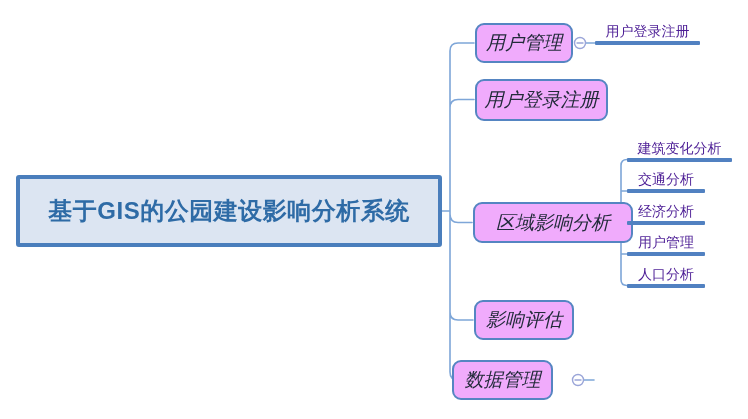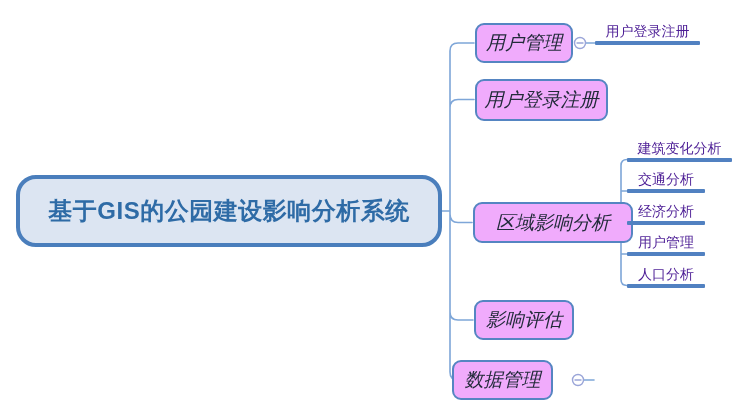--- a/index.html
+++ b/index.html
@@ -33,21 +33,21 @@
     stroke-width: 1.4;
     stroke-linecap: round;
   }
   .root-node {
     position: absolute;
     left: 16px; top: 175px;
     width: 426px; height: 72px;
     box-sizing: border-box;
     background: #dce5f2;
     border: 4px solid #4a7ebc;
-    border-radius: 20px;
+    border-radius: 3px;
     display: flex;
     align-items: center;
     justify-content: center;
     font-size: 24px;
     font-weight: bold;
     color: #2e6ba6;
     letter-spacing: 0.5px;
     white-space: nowrap;
   }
   .branch-node {

